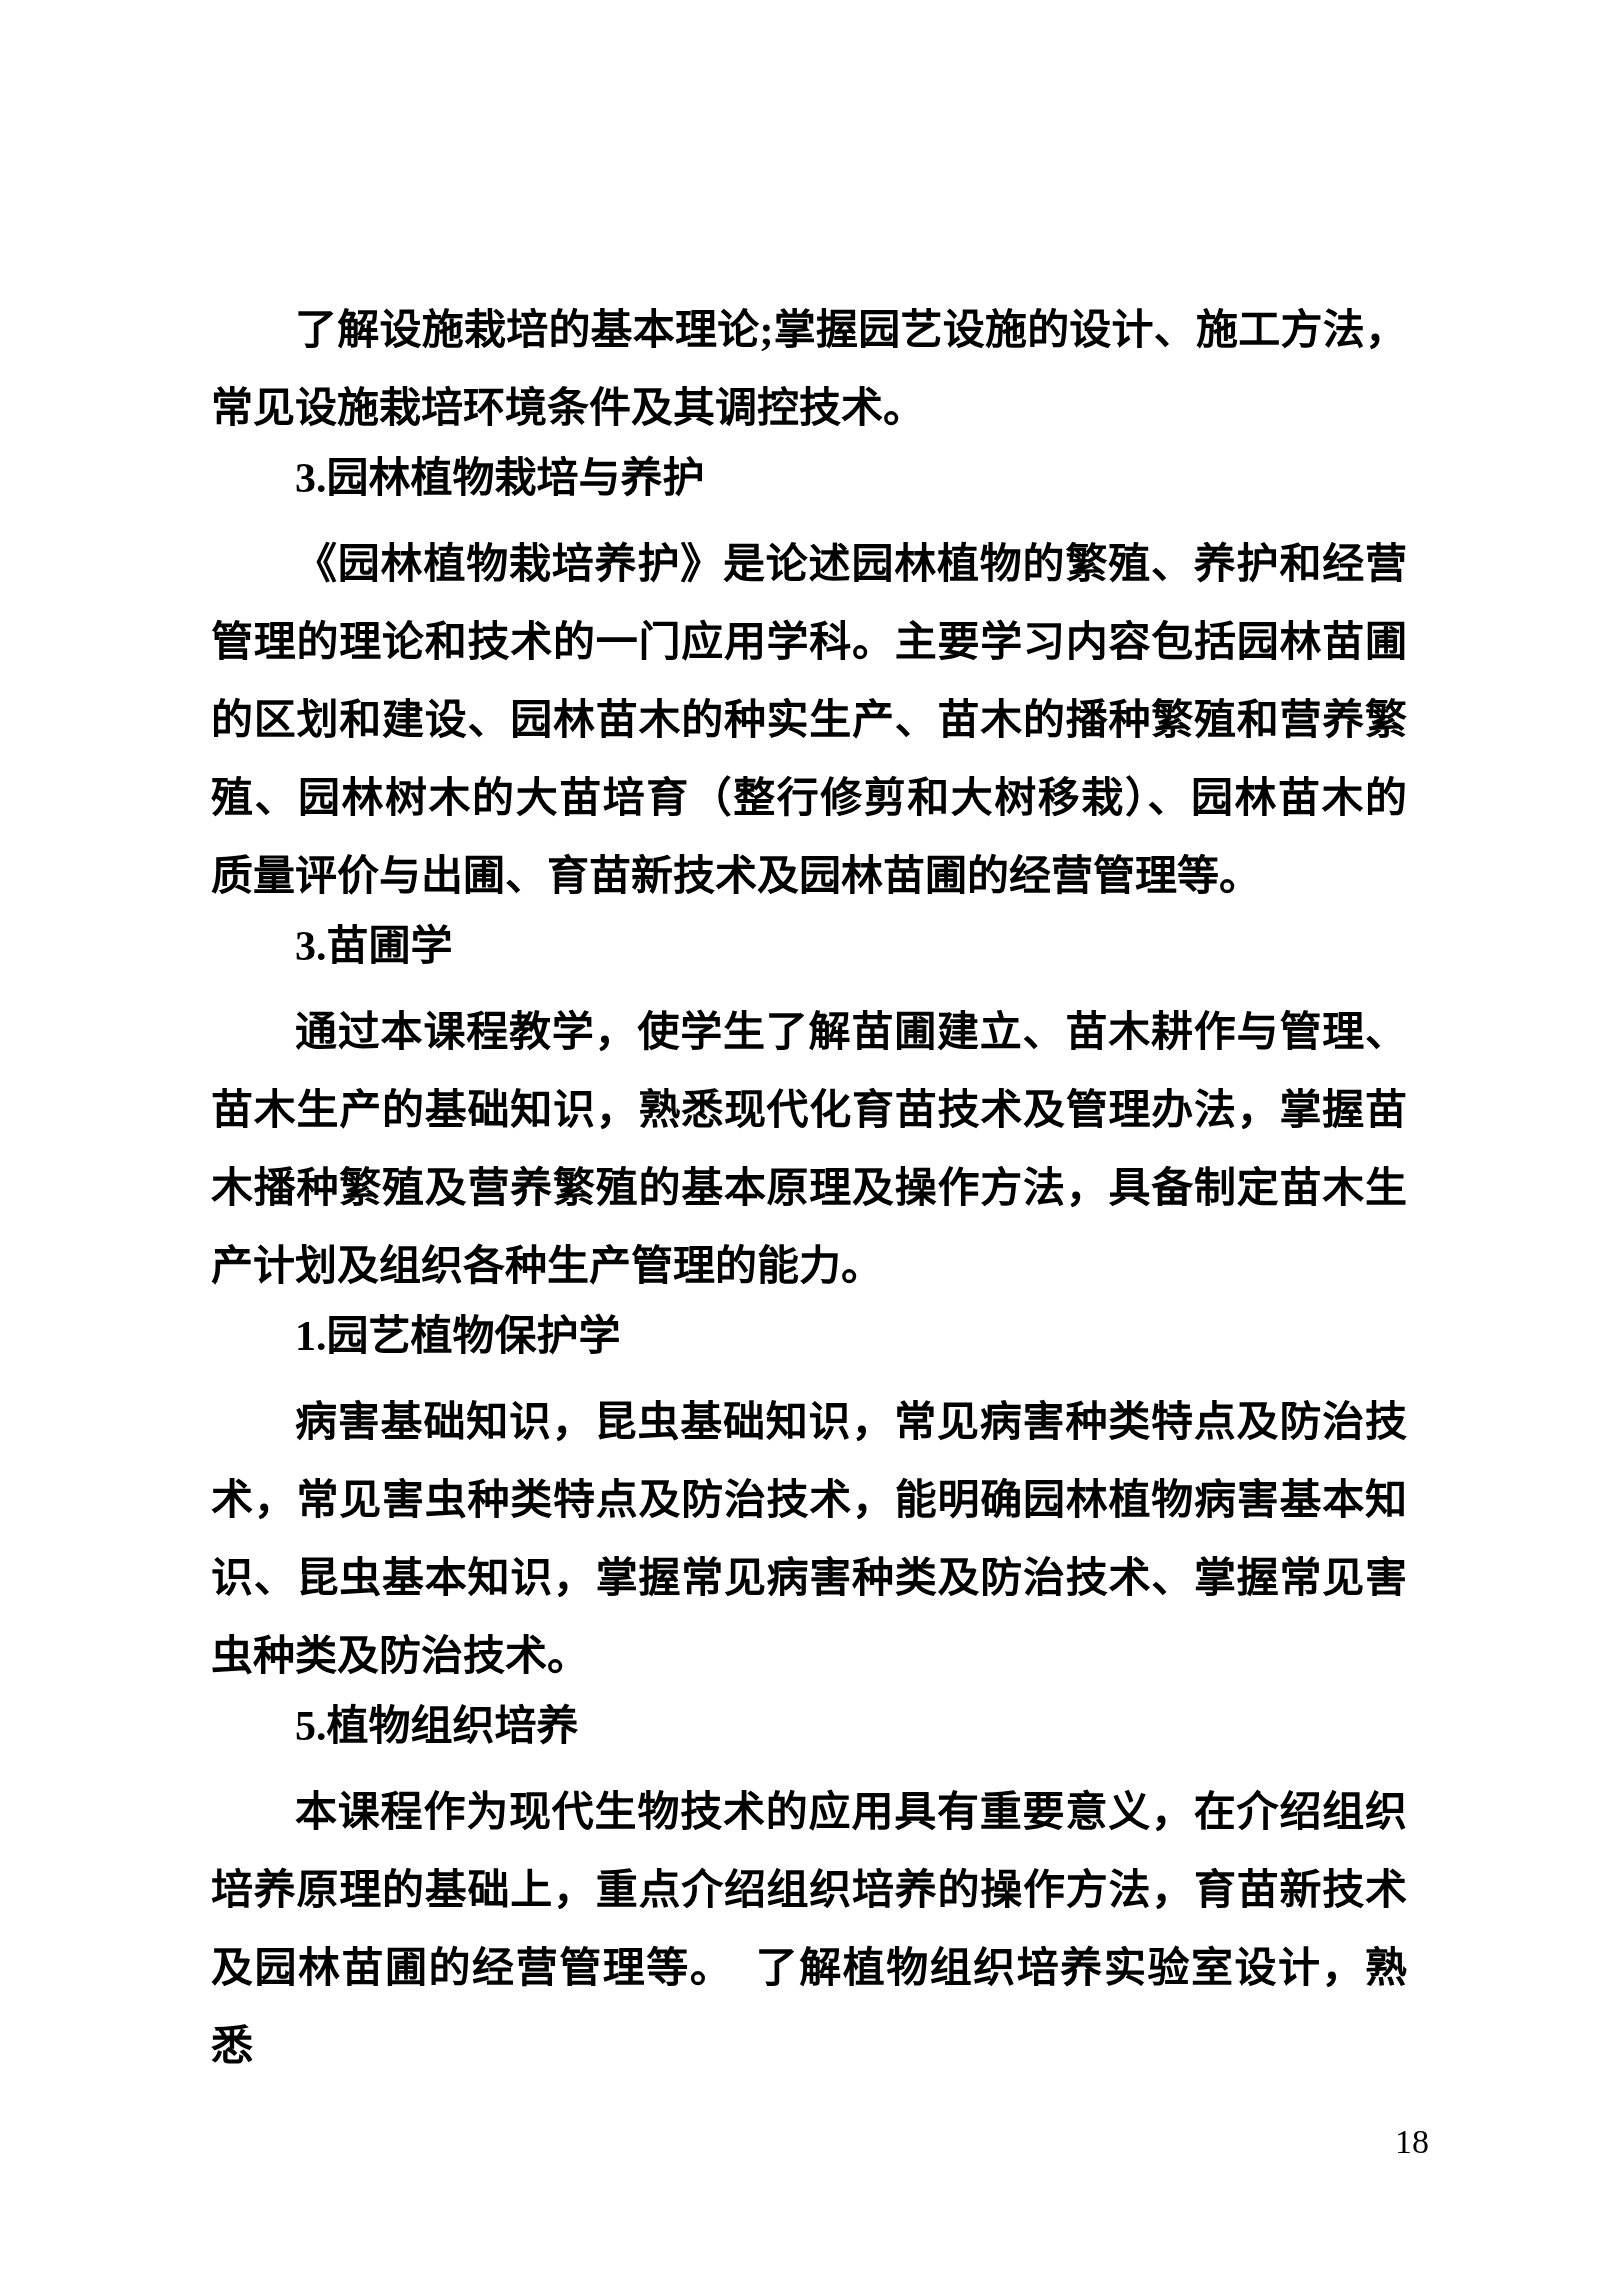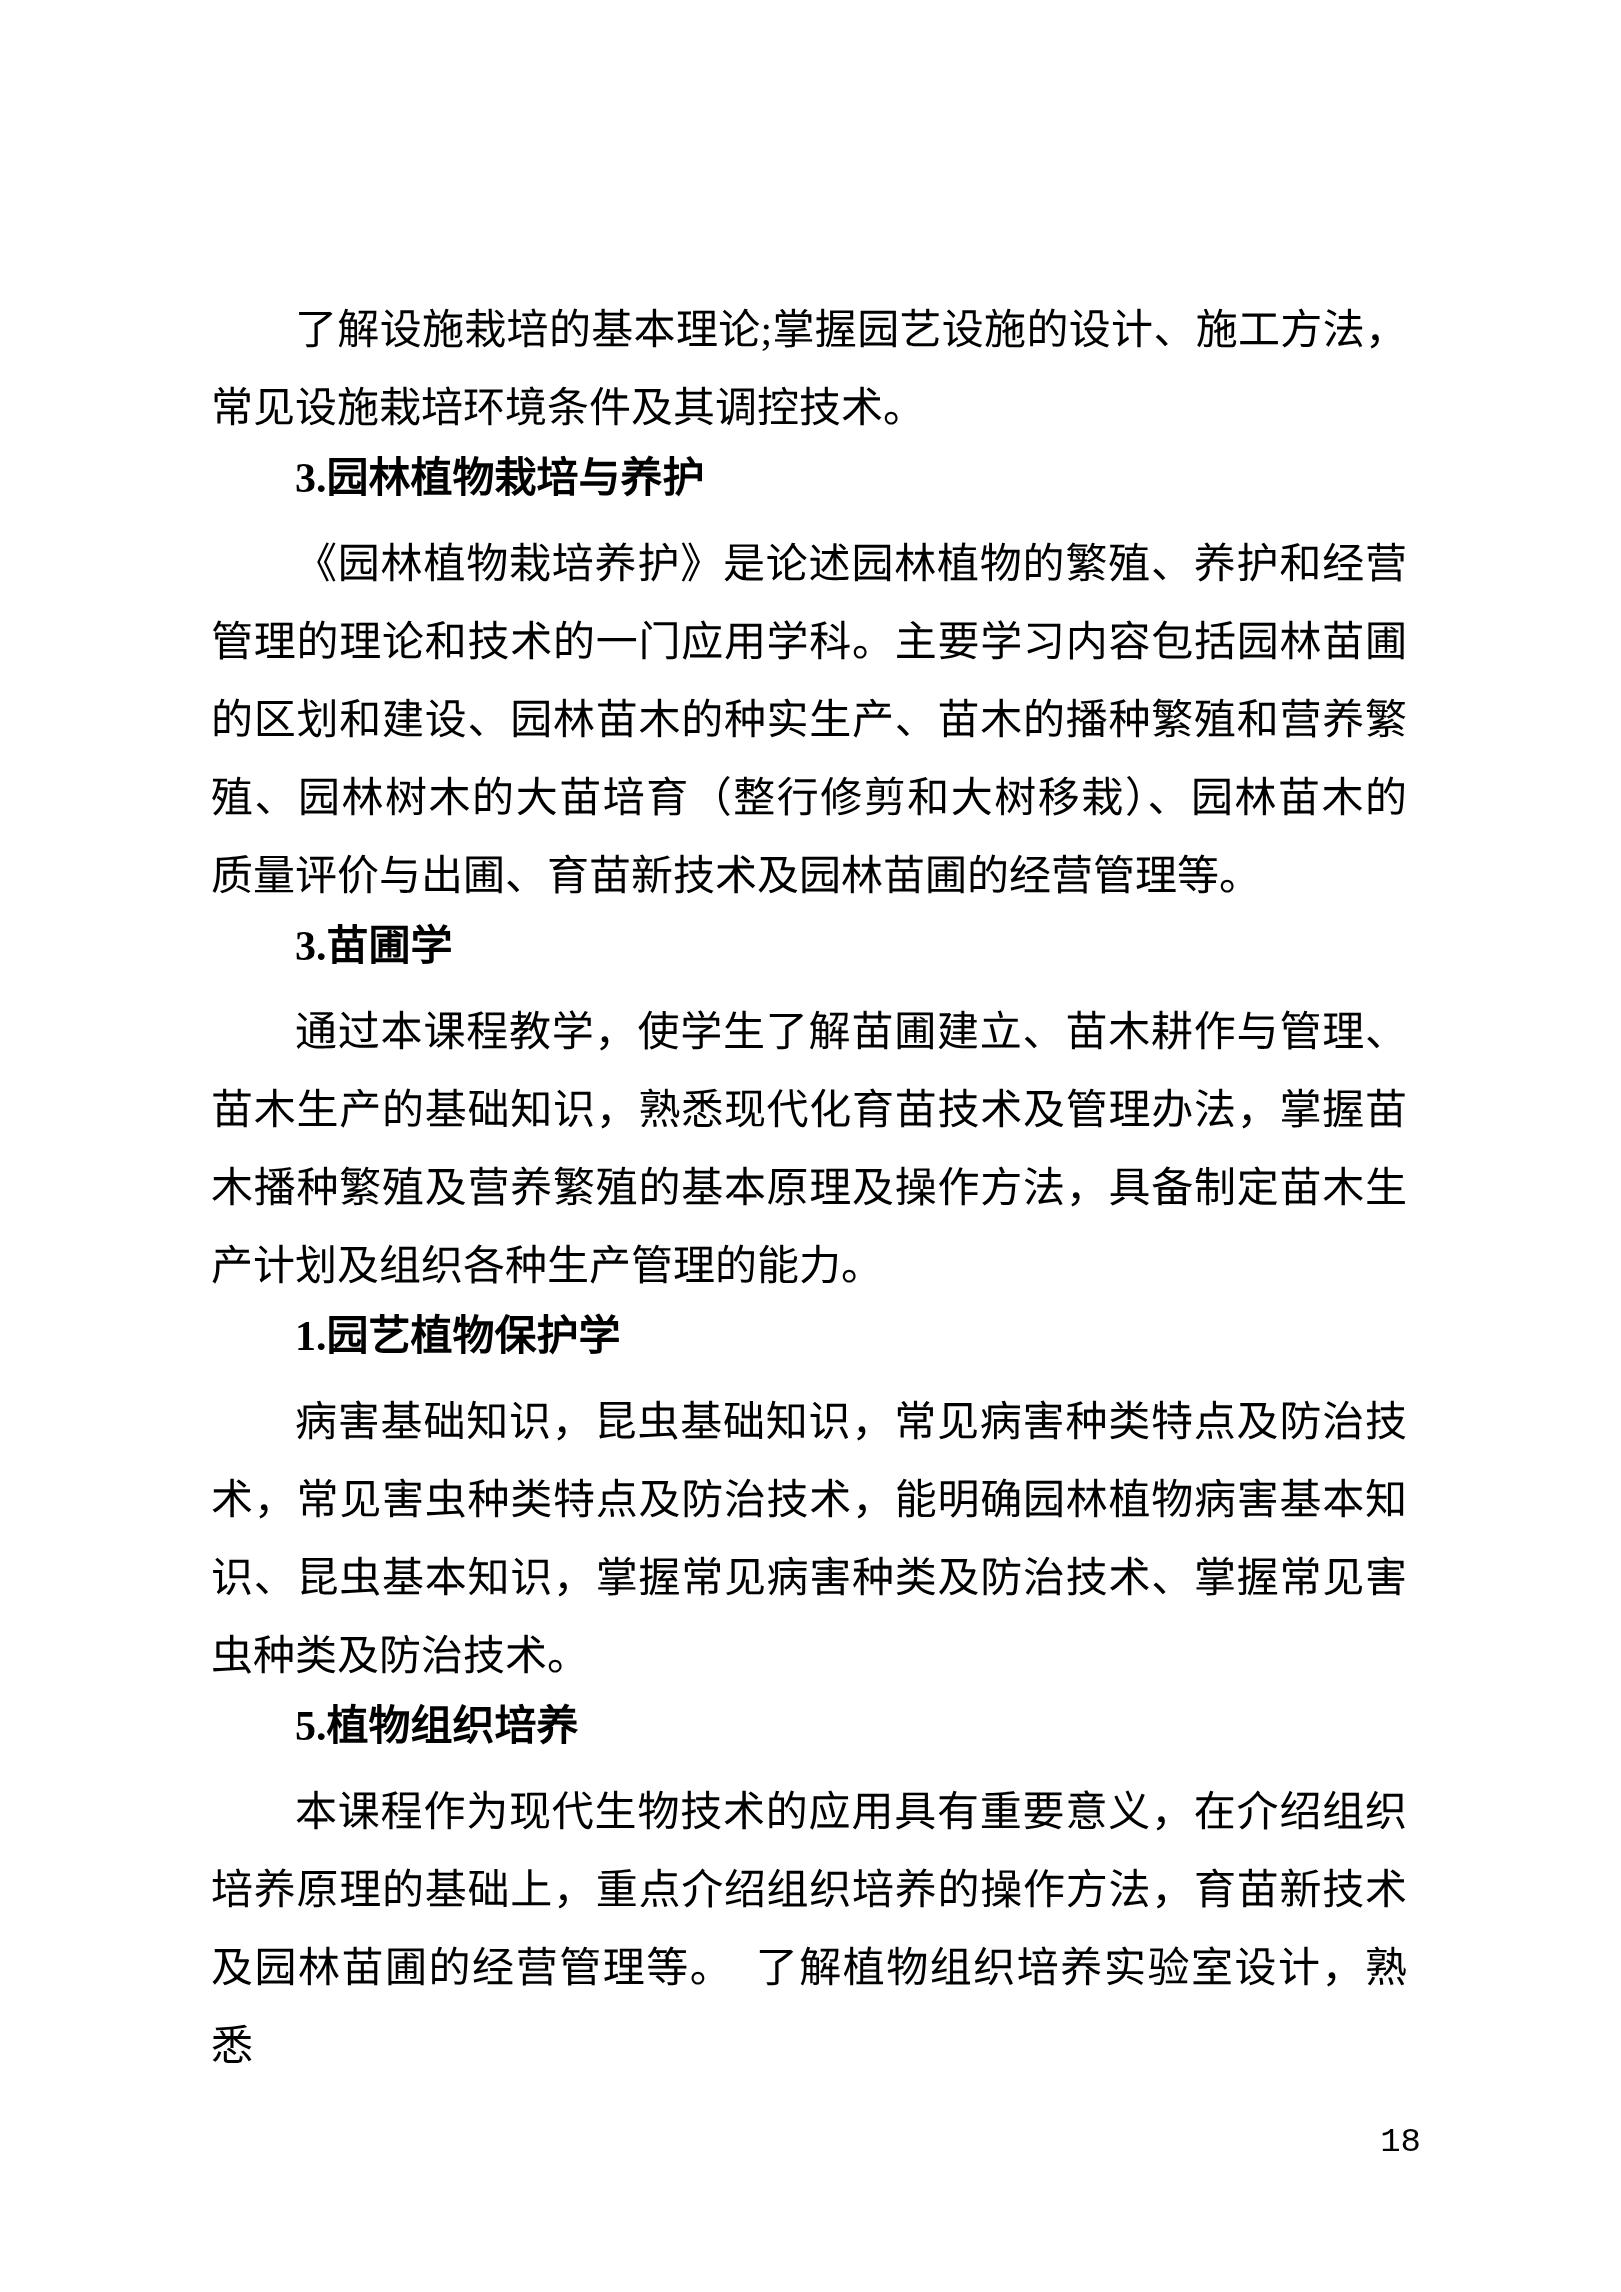--- a/index.html
+++ b/index.html
@@ -21,21 +21,21 @@
     top: 291px;
     width: 1196px;
   }
   .para {
     margin: 0;
     padding: 0;
     font-family: "Liberation Serif", serif;
     font-size: 42px;
     line-height: 78px;
     color: #000000;
-    font-weight: 400;
+    font-weight: 700;
     text-align: justify;
     text-align-last: left;
     text-justify: inter-ideograph;
     text-indent: 2em;
     letter-spacing: 0;
   }
   .heading {
     margin: 0;
     padding: 0;
     font-family: Liberation Serif, serif;
@@ -43,22 +43,22 @@
     line-height: 78px;
     color: #000000;
     font-weight: 700;
     text-indent: 2em;
     position: relative;
     top: -7.8px;
   }
   .page-number {
     position: absolute;
     top: 2125px;
-    right: 200px;
-    font-family: Liberation Mono, monospace;
+    right: 192px;
+    font-family: Liberation Serif, serif;
     font-size: 34px;
     line-height: 34px;
     color: #000000;
   }
 </style>
 </head>
 <body>
 
 <div class="page">
   <div class="content">

